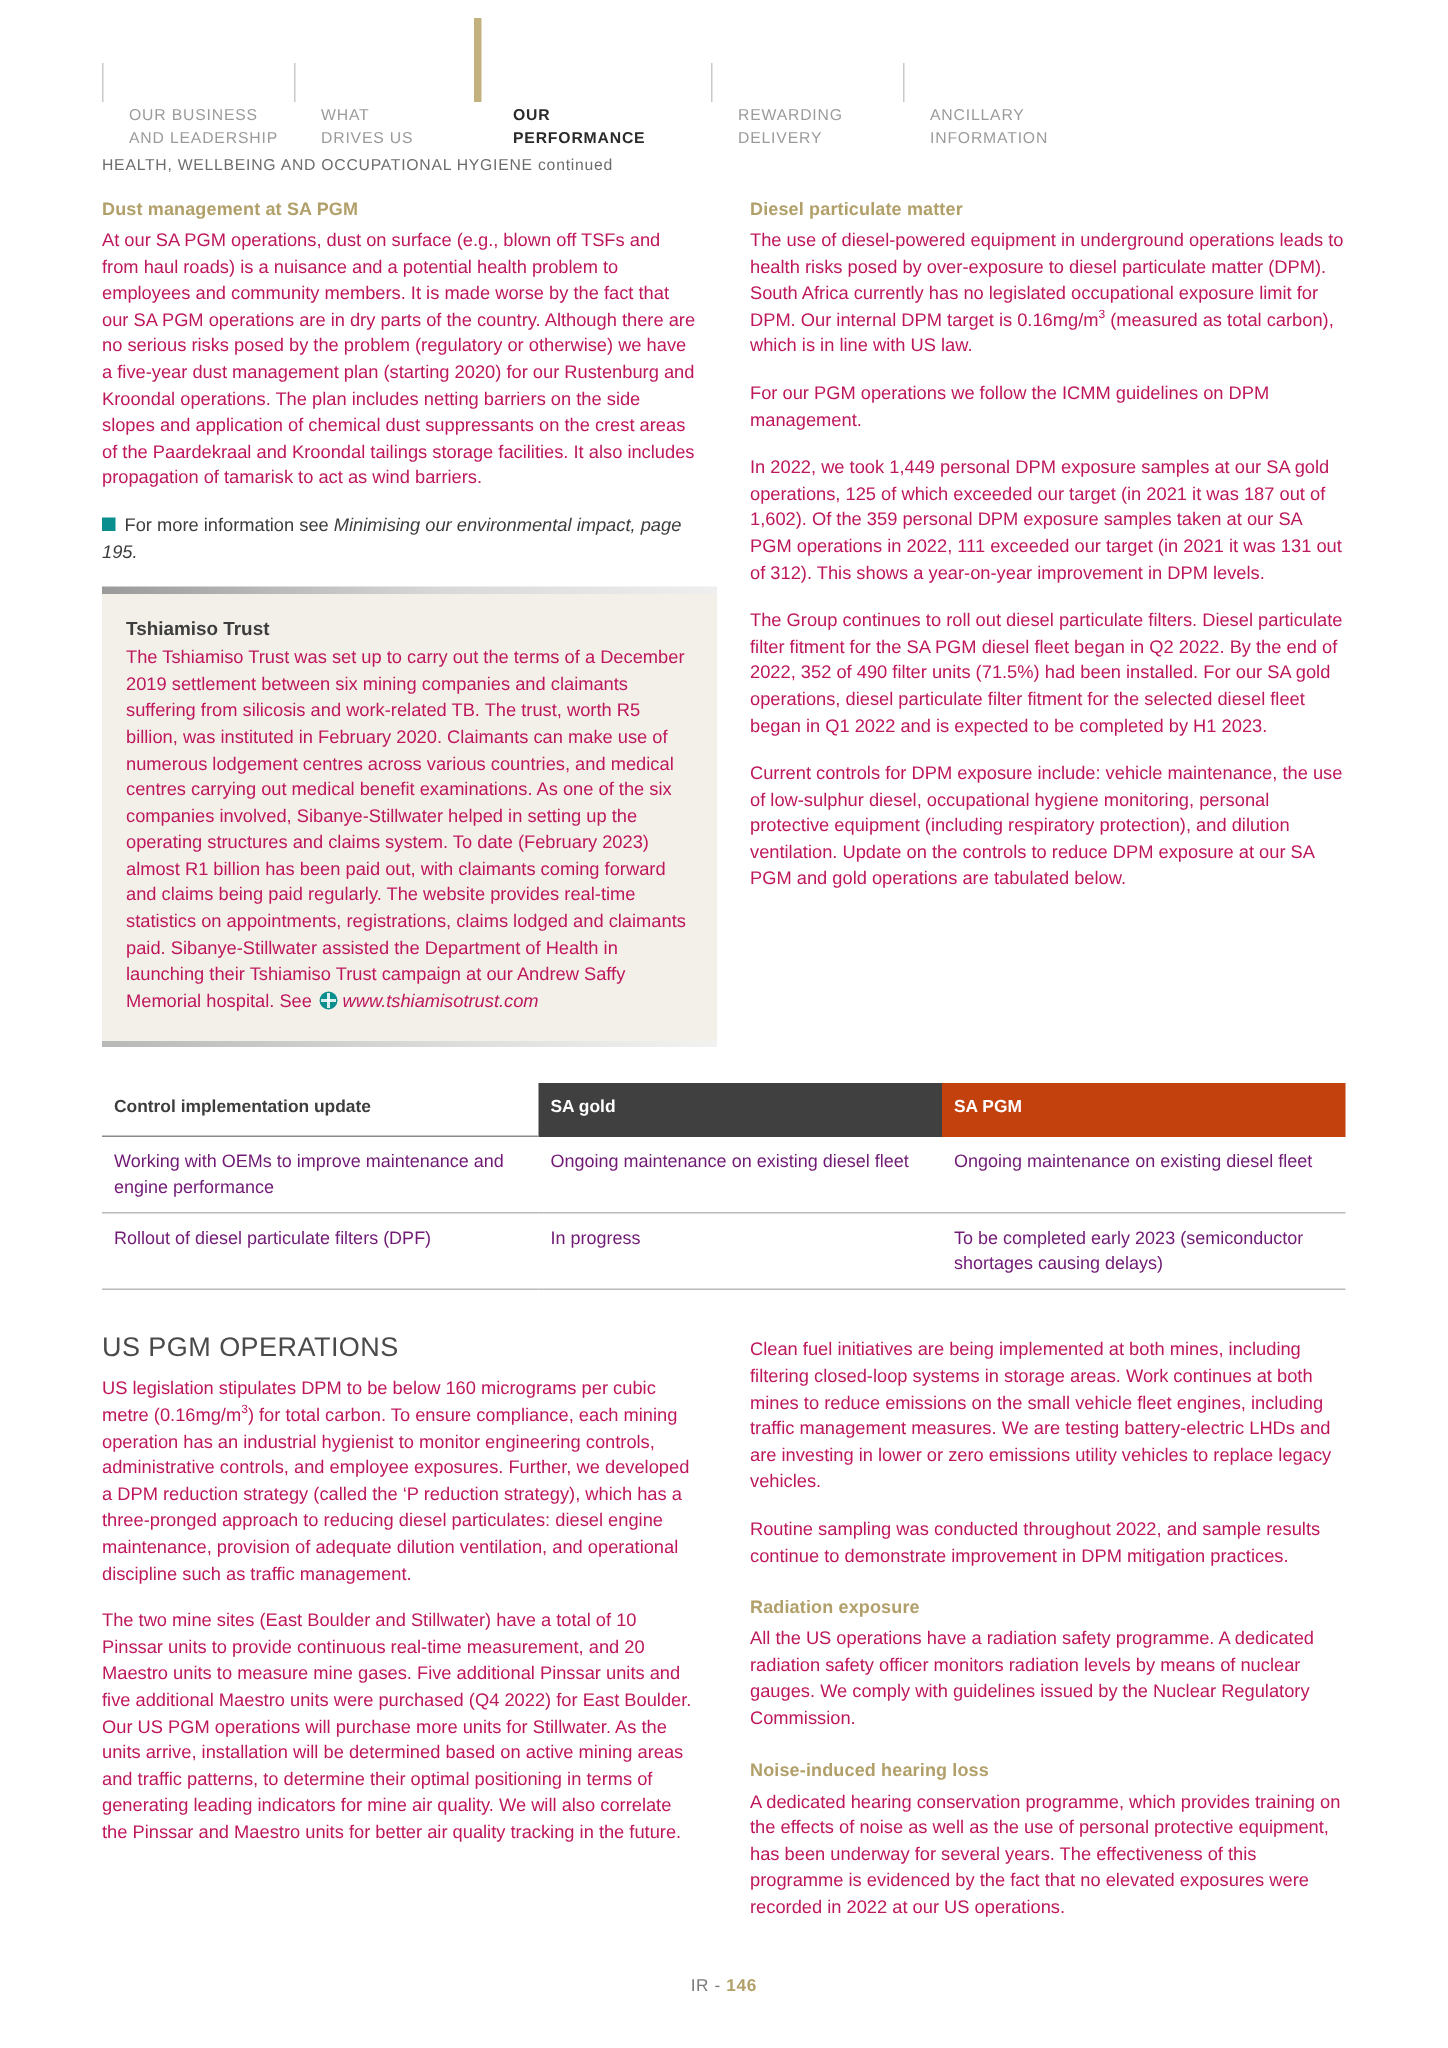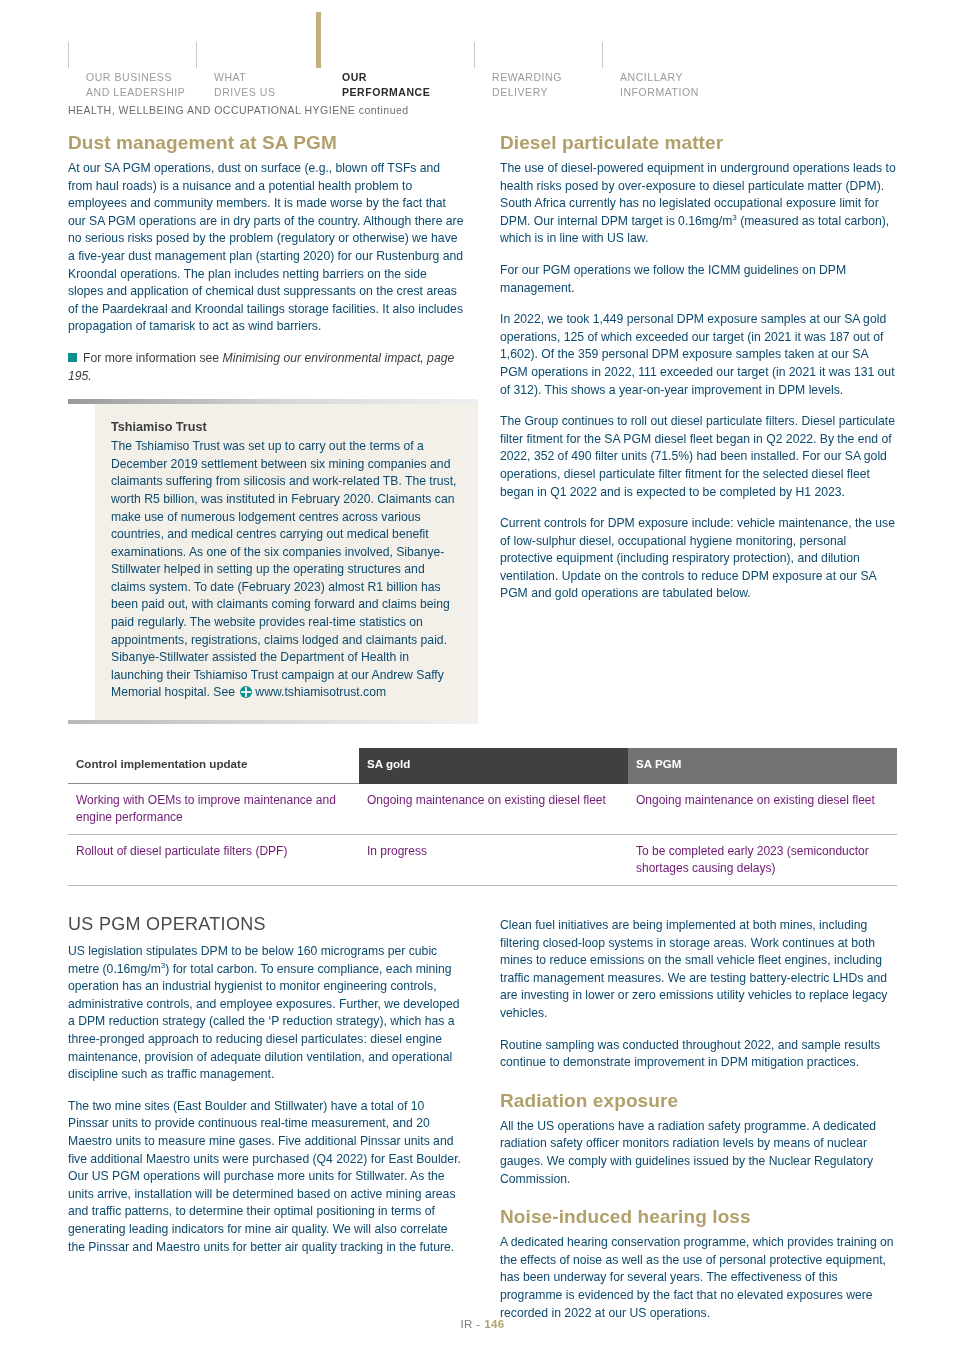--- a/index.html
+++ b/index.html
@@ -71,33 +71,33 @@
     margin-bottom: 16px;
   }
 
   .cols {
     display: flex;
     gap: 36px;
   }
   .col { width: 396px; }
 
   h2.sub {
-    font-size: 19px;
+    font-size: 12px;
     font-weight: bold;
     color: #b2a06b;
     margin: 0 0 6px 0;
     letter-spacing: 0.1px;
   }
   h2.sub.spaced { margin-top: 18px; }
 
   p {
     font-size: 12.2px;
     line-height: 17.6px;
     margin: 0 0 14px 0;
-    color: #0c4a6e;
+    color: #be185d;
   }
   sup { font-size: 8px; vertical-align: super; line-height: 0; }
 
   .xref {
     font-size: 12.2px;
     line-height: 17.6px;
     font-style: italic;
     color: #3d3d3d;
     margin: 2px 0 14px 0;
   }
@@ -116,30 +116,29 @@
     width: 410px;
     position: relative;
   }
   .callout-bar {
     height: 5px;
     background: linear-gradient(to right, #9a9a9a, #d8d8d8 55%, #efefef);
   }
   .callout-body {
     background: #f3f0e9;
     padding: 16px 20px 18px 16px;
-    margin-left: 27px;
   }
   .callout h3 {
     font-size: 12.6px;
     font-weight: bold;
     color: #3d3d3d;
     margin: 0 0 4px 0;
   }
   .callout p { margin: 0; }
-  .callout .url { }
+  .callout .url { font-style: italic; }
   .globe {
     display: inline-block;
     width: 12px; height: 12px;
     border-radius: 50%;
     background: #0b8e8e;
     position: relative;
     vertical-align: -2px;
     margin: 0 3px 0 2px;
   }
   .globe::before {
@@ -185,21 +184,21 @@
     border-bottom: 1px solid #8a8a8a;
     background: #ffffff;
     width: 291px;
   }
   table.control th.gold {
     background: #404040;
     color: #ffffff;
     width: 269px;
   }
   table.control th.teal {
-    background: #737373;
+    background: #c2410c;
     color: #ffffff;
     width: 269px;
   }
   table.control td {
     font-size: 12px;
     line-height: 16.5px;
     vertical-align: top;
     padding: 8px 12px 9px 8px;
     border-bottom: 1px solid #b9b9b9;
     color: #701a75;

